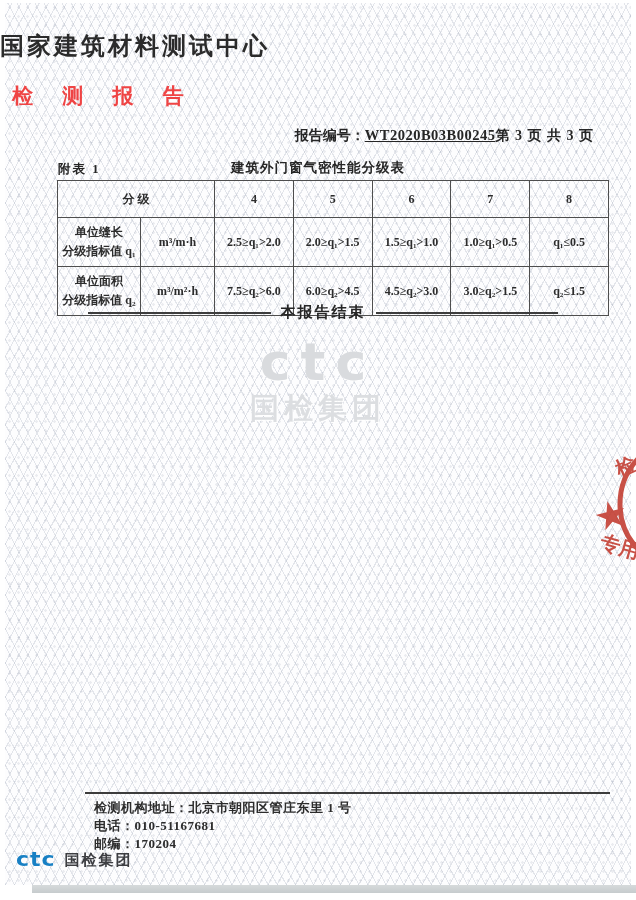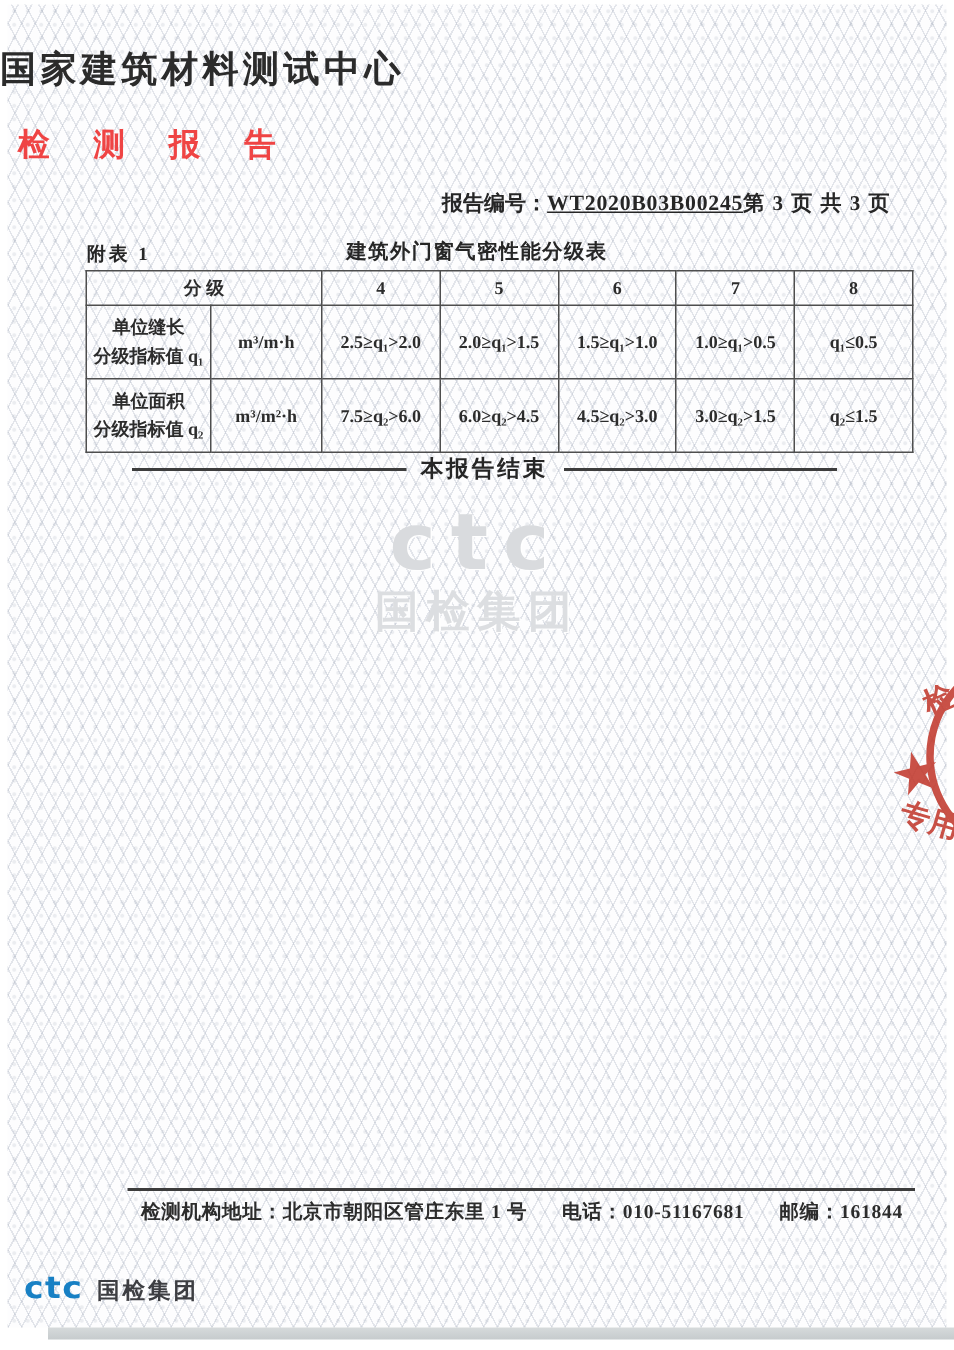--- a/index.html
+++ b/index.html
@@ -55,21 +55,21 @@
   table.grade-table{
     position:absolute; left:57px; top:180px; width:551px;
     border-collapse:collapse; table-layout:fixed;
   }
   .grade-table td{
     border:1px solid #4e4e4e;
     text-align:center; vertical-align:middle;
     font-size:12px; font-weight:bold; color:#2c2c2c;
     padding:1px 2px; background:transparent;
   }
-  .grade-table tr.hdr td{ height:23px;margin-top:24px; }
+  .grade-table tr.hdr td{ height:37px;margin-top:24px; }
   .grade-table tr.data td{ height:49px; }
   .grade-table{ border:1.5px solid #444; }
   .row-label div{ line-height:1.55; }
 
   .end-marker{
     position:absolute; left:88px; top:303px; width:470px;
     display:flex; align-items:center;
   }
   .end-marker .rule{ flex:1; border-top:2px solid #3d3d3d; }
   .end-marker .txt{
@@ -100,22 +100,22 @@
   .stamp svg{ position:absolute; left:0; top:0; }
   .stamp-char{ font-size:20px; font-weight:bold; fill:#c23a2e; }
   .stamp-star{ font-size:38px; fill:#c23a2e; }
 
   .footer-rule{
     position:absolute; left:85px; top:792px; width:525px;
     border-top:2px solid #3c3c3c;
   }
   .footer-row{
     position:absolute; left:94px; top:799px; width:508px;
-    display:flex; justify-content:space-between;
-    font-size:13px; font-weight:bold; letter-spacing:0.5px; color:#2c2c2c;
+    display:flex; justify-content:flex-start;
+    font-size:13px; font-weight:bold; letter-spacing:0.5px; color:#2c2c2c;flex-direction:column;
   }
 
   .brand{
     position:absolute; left:16px; top:849px;
     display:flex; align-items:center;
   }
   .brand-logo{
     font-family:"DejaVu Sans","Liberation Sans",sans-serif;
     font-size:22px; font-weight:bold; letter-spacing:1px;
     line-height:1; transform:scaleY(0.92);
@@ -212,21 +212,21 @@
       <text class="stamp-char" x="22" y="46" transform="rotate(-24 30 40)" fill="#c23a2e">检</text>
       <text class="stamp-star" x="0" y="100" transform="rotate(-14 18 88)" fill="#c23a2e">★</text>
       <text class="stamp-char" x="6" y="124" transform="rotate(16 20 118)" fill="#c23a2e">专用</text>
     </svg>
   </div>
 
   <div class="footer-rule"></div>
   <div class="footer-row">
     <span>检测机构地址：北京市朝阳区管庄东里 1 号</span>
     <span>电话：010-51167681</span>
-    <span>邮编：161844</span>
+    <span>邮编：170204</span>
   </div>
 
   <div class="brand">
     <span class="brand-logo" style="color:#1880c4">ctc</span>
     <span class="brand-name">国检集团</span>
   </div>
 
   <div class="bottom-strip"></div>
 </div>
 

